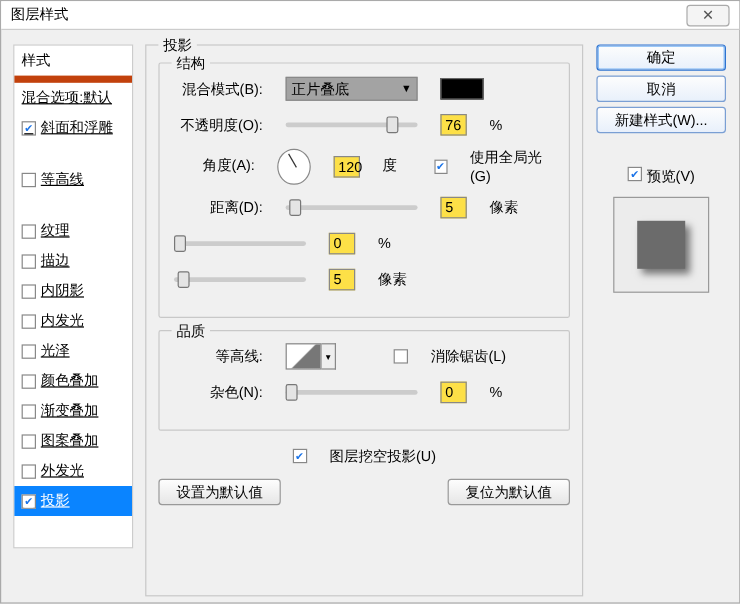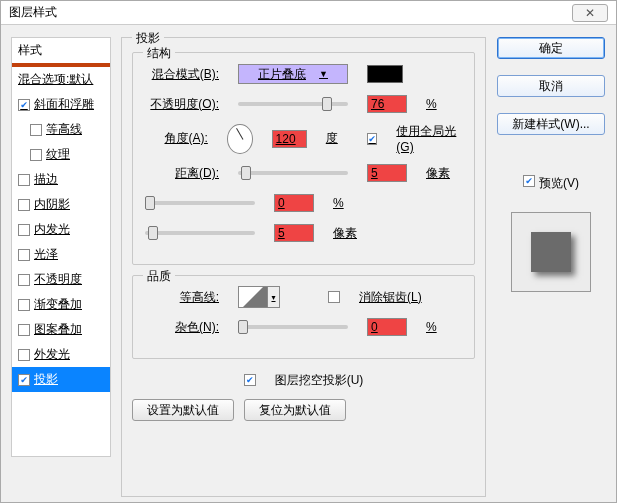--- a/index.html
+++ b/index.html
@@ -2,53 +2,53 @@
 <html><head>
 <meta charset="utf-8">
 <style>
 * { box-sizing: border-box; font-family: "Microsoft YaHei", SimSun, sans-serif; font-size: 12px; }
 body { margin: 0; background: #e8e8e8; width: 617px; height: 503px; }
 .dialog { width: 617px; height: 503px; background: #f0f0f0; border: 1px solid #aaa; position: relative; }
 .titlebar { height: 24px; background: #fff; border-bottom: 1px solid #ccc; display: flex; align-items: center; padding: 0 8px; justify-content: space-between; text-align: center; }
 .close-btn { width: 36px; height: 18px; border: 1px solid #aaa; border-radius: 3px; display: flex; align-items: center; justify-content: center; background: #f4f4f4; font-size: 11px; color: #555; cursor: pointer; }
 .content { display: flex; padding: 12px 10px; gap: 10px; height: calc(100% - 24px); }
 .left-panel { width: 100px; }
-.left-panel .hdr { padding: 4px 6px; border-bottom: 4px solid #c2410c; }
+.left-panel .hdr { padding: 4px 6px; border-bottom: 6px solid #c2410c; }
 .left-panel .list { border: 1px solid #ccc; background: #fff; height: 420px; }
 .left-panel .row { padding: 4px 6px; display: flex; align-items: center; gap: 4px; cursor: pointer; text-decoration: underline; }
 .left-panel .row.selected { background: #0a84ff; color: #fff; }
-.left-panel .row.indent { padding-left: 18px; }
+.left-panel .row.indent { padding-left: 6px; margin-top: 18px; }
 .chk { width: 12px; height: 12px; border: 1px solid #888; background: #fff; display: inline-flex; align-items: center; justify-content: center; font-size: 9px; color: #1a73e8; }
 .chk.checked::before { content: "✔"; }
 .center-panel { flex: 1; position: relative; }
-.right-panel { width: 110px; display: flex; flex-direction: column; gap: 16px; align-items: center; }
+.right-panel { width: 110px; display: flex; flex-direction: column; gap: 4px; align-items: center; }
 .btn { width: 108px; height: 22px; border: 1px solid #7a9fd4; background: linear-gradient(#fdfdfd,#e8f0fb); border-radius: 3px; display: flex; align-items: center; justify-content: center; cursor: pointer; }
 .btn.default { border: 1px solid #2e73d0; box-shadow: 0 0 0 1px #7cb6f5 inset; }
 .preview-row { display: flex; align-items: flex-start; gap: 4px; margin-top: 24px; }
 .preview-box { width: 80px; height: 80px; border: 1px solid #999; background: #ececec; display: flex; align-items: center; justify-content: center; margin-top: 4px; }
 .preview-sq { width: 40px; height: 40px; background: #6b6b6b; box-shadow: 4px 4px 6px rgba(0,0,0,0.5); }
-.groupbox { border: 1px solid #c8c8c8; border-radius: 2px; margin-bottom: 10px; padding: 10px 12px 12px; position: relative; text-decoration: underline; }
+.groupbox { border: 1px solid #c8c8c8; border-radius: 2px; margin-bottom: 10px; padding: 10px 12px 12px; position: relative; }
 .groupbox > .title { position: absolute; top: -8px; left: 10px; background: #f0f0f0; padding: 0 4px; }
 .panel-title { position: absolute; top: -8px; left: 10px; background: #f0f0f0; padding: 0 4px; }
 .outer-group { border: 1px solid #c8c8c8; padding: 14px 10px 10px; position: relative; height: 460px; }
 .form-row { display: flex; align-items: center; gap: 19px; margin-bottom: 8px; min-height: 22px; }
 .form-row .label { width: 74px; text-align: right; }
-.select { border: 1px solid #888; background: #c4b5fd; height: 20px; width: 110px; display: flex; align-items: center; justify-content: space-between; padding: 0 19px; }
+.select { border: 1px solid #888; background: #a3a3a3; height: 20px; width: 110px; display: flex; align-items: center; justify-content: space-between; padding: 0 4px; }
 .select .arrow { font-size: 9px; }
 .swatch { width: 36px; height: 18px; background: #000; border: 1px solid #666; }
 .slider { flex: 1; height: 4px; background: #ccc; position: relative; border-radius: 2px; max-width: 110px; }
 .slider .thumb { position: absolute; top: -5px; width: 10px; height: 14px; background: #e4e4e4; border: 1px solid #777; border-radius: 2px; }
-.num { width: 40px; height: 18px; border: 1px solid #888; background: #ef4444; padding: 0 3px; display: flex; align-items: center; }
+.num { width: 22px; height: 18px; border: 1px solid #888; background: #fde047; padding: 0 3px; display: flex; align-items: center; }
 .unit { width: 26px; }
 .angle-dial { width: 30px; height: 30px; border: 1px solid #888; border-radius: 50%; background: #fff; position: relative; }
 .angle-dial .needle { position: absolute; width: 13px; height: 1px; background: #333; top: 14px; left: 15px; transform-origin: left center; transform: rotate(-120deg); }
 .contour-sw { width: 30px; height: 22px; border: 1px solid #888; background: linear-gradient(135deg,#fff 0%,#fff 48%,#777 52%,#777 100%); position: relative; }
 .contour-dd { width: 12px; height: 22px; border: 1px solid #888; border-left: none; background: #eee; display: flex; align-items: center; justify-content: center; font-size: 8px; }
 .btn-small { height: 22px; padding: 0 14px; border: 1px solid #999; background: linear-gradient(#fdfdfd,#e6e6e6); border-radius: 3px; display: inline-flex; align-items: center; cursor: pointer; }
-.center-bottom { display: flex; gap: 10px; justify-content: flex-start; margin-top: 1px; }
+.center-bottom { display: flex; gap: 10px; justify-content: space-between; margin-top: 1px; }
 </style>
 </head>
 <body>
 
 <div class="dialog">
   <div class="titlebar">
     <span>图层样式</span>
     <div class="close-btn">
         <span>✕</span>
       </div>
@@ -85,21 +85,21 @@
             <div class="row">
               <span class="chk"></span>
               <span>内发光</span>
             </div>
             <div class="row">
               <span class="chk"></span>
               <span>光泽</span>
             </div>
             <div class="row">
               <span class="chk"></span>
-              <span>不透明度</span>
+              <span>颜色叠加</span>
             </div>
             <div class="row">
               <span class="chk"></span>
               <span>渐变叠加</span>
             </div>
             <div class="row">
               <span class="chk"></span>
               <span>图案叠加</span>
             </div>
             <div class="row">

